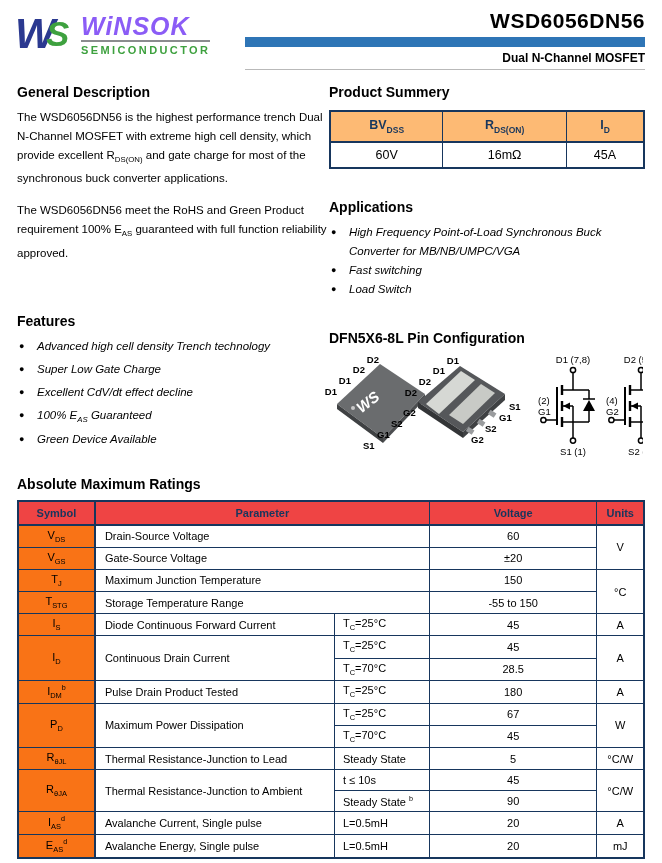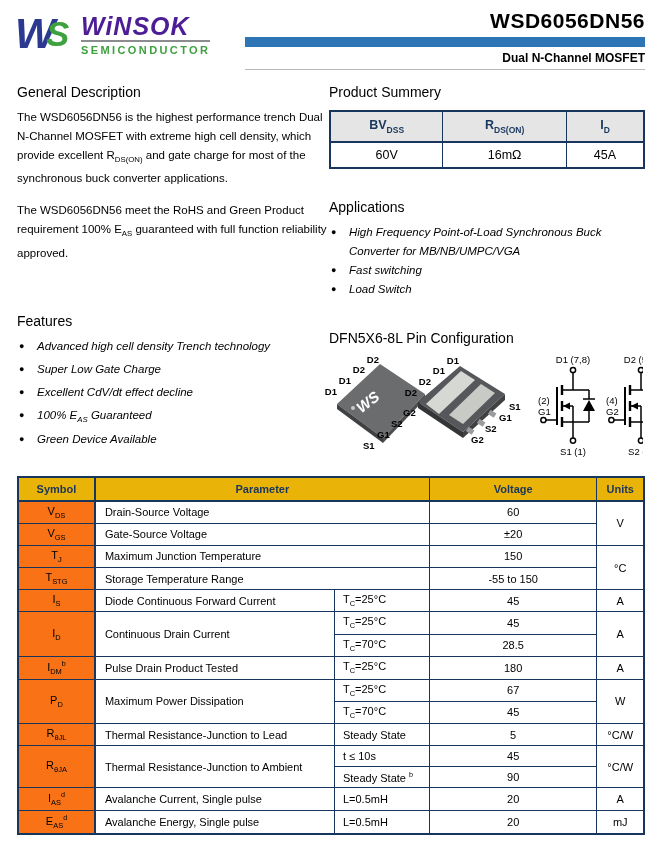--- a/index.html
+++ b/index.html
@@ -8,59 +8,59 @@
     width:662px; height:863px; margin:0 auto; background:#ffffff;
     font-family:"Liberation Sans", sans-serif; color:#000;
     padding:8px 17px 6px 17px; overflow:hidden; position:relative;
   }
   
   .hdr { display:flex; align-items:flex-start; }
   .logo-wrap { display:flex; align-items:flex-start; width:228px; flex:0 0 228px; padding-top:2px; }
   .logo-mark { width:62px; height:46px; flex:0 0 62px; }
   .logo-texts { margin-left:2px; padding-top:4px; }
   .logo-name {
-    font-size:25px; font-weight:bold; font-style:italic; color:#4c1d95;
+    font-size:25px; font-weight:bold; font-style:italic; color:#8b5cf6;
     letter-spacing:1px; line-height:24px; border-bottom:2px solid #8a8c8e; padding-bottom:2px; display:block;
   }
   .logo-sub { font-size:11px; font-weight:bold; color:#3ea13f; letter-spacing:2.4px; display:block; text-align:right; margin-top:2px; }
   .hdr-right { flex:1; text-align:right; }
   .part-number { font-size:21px; font-weight:bold; letter-spacing:0.5px; line-height:26px; }
   .blue-bar { height:10px; background:#2e75b6; margin:3px 0 4px 0; }
   .subtitle { font-size:12px; font-weight:bold; display:block; padding-bottom:4px; border-bottom:1px solid #b9b9b9; }
   
   .cols { display:flex; margin-top:14px; }
   .col-left { width:312px; flex:0 0 312px; }
   .col-right { flex:1; }
-  h2.sec { font-size:14px; font-weight:normal; margin-bottom:8px; }
+  h2.sec { font-size:14px; font-weight:bold; margin-bottom:8px; }
   .body-text { font-size:11.5px; line-height:19px; }
   .body-text + .body-text { margin-top:13px; }
   sub { font-size:68%; }
   sup { font-size:65%; }
   
   ul.blist { list-style:none;font-style:italic; }
   ul.blist li { font-size:11.5px; line-height:19px; padding-left:20px; position:relative; }
   ul.blist li::before { content:"●"; position:absolute; left:2px; top:0; font-size:9px; }
   
   .ps-table { border-collapse:collapse; width:100%; margin-top:10px; border:2px solid #17365d; }
   .ps-table th, .ps-table td { border:1px solid #17365d; text-align:center; }
-  .ps-table th { background:#e5e5e5; color:#17365d; font-size:12.5px; font-weight:bold; padding:6px 2px; border-bottom:2px solid #17365d; }
+  .ps-table th { background:#fdba74; color:#17365d; font-size:12.5px; font-weight:bold; padding:6px 2px; border-bottom:2px solid #17365d; }
   .ps-table td { font-size:12.5px; padding:5px 2px; }
   
   .gd-sec { margin-top:0; }
   .feat-sec { margin-top:50px; }
   .apps-sec { margin-top:30px; }
   .pin-sec { margin-top:31px; }
   
   .pin-graphics { margin-top:8px; margin-left:-6px; width:320px; }
   .pin-graphics svg text { font-family:"Liberation Sans", sans-serif; }
   
   .amr-sec { margin-top:14px; }
   .amr-table { border-collapse:collapse; width:100%; margin-top:7px; border:2px solid #17365d; }
   .amr-table th, .amr-table td { border:1px solid #17365d; }
-  .amr-table th { background:#eab308; color:#17365d; font-size:11px; font-weight:bold; padding:5px 6px; text-align:center; border-bottom:2px solid #17365d; }
+  .amr-table th { background:#ef4444; color:#17365d; font-size:11px; font-weight:bold; padding:5px 6px; text-align:center; border-bottom:2px solid #17365d; }
   .amr-table td { font-size:11px; padding:3px 6px; height:21px; vertical-align:middle; }
   .amr-table td.sym { background:#f97316; text-align:center; border-right:2px solid #17365d;margin-left:20px; }
   .amr-table th.sym-h { border-right:2px solid #17365d; }
   .amr-table td.param { text-align:left; padding-left:9px; }
   .amr-table td.cond { text-align:left; padding-left:8px; }
   .amr-table td.rating { text-align:center; }
   .amr-table td.units { text-align:center; }
   .c-sym { width:77px; } .c-param { width:240px; } .c-cond { width:95px; } .c-rating { width:168px; } .c-units { width:47px; }
 </style>
 </head>
@@ -226,20 +226,21 @@
               <text x="1" y="61" font-size="9.5" stroke="none" fill="#000">G2</text>
               <text x="36" y="101" text-anchor="middle" font-size="9.5" stroke="none" fill="#000">S2 (3)</text>
             </g>
           </svg>
         </div>
       </div>
     </div>
   </div>
 
   <div class="amr-sec">
+    <h2 class="sec">Absolute Maximum Ratings</h2>
     <table class="amr-table">
       <colgroup>
           <col class="c-sym">
           <col class="c-param">
           <col class="c-cond">
           <col class="c-rating">
           <col class="c-units">
         </colgroup>
       <thead>
         <tr>

